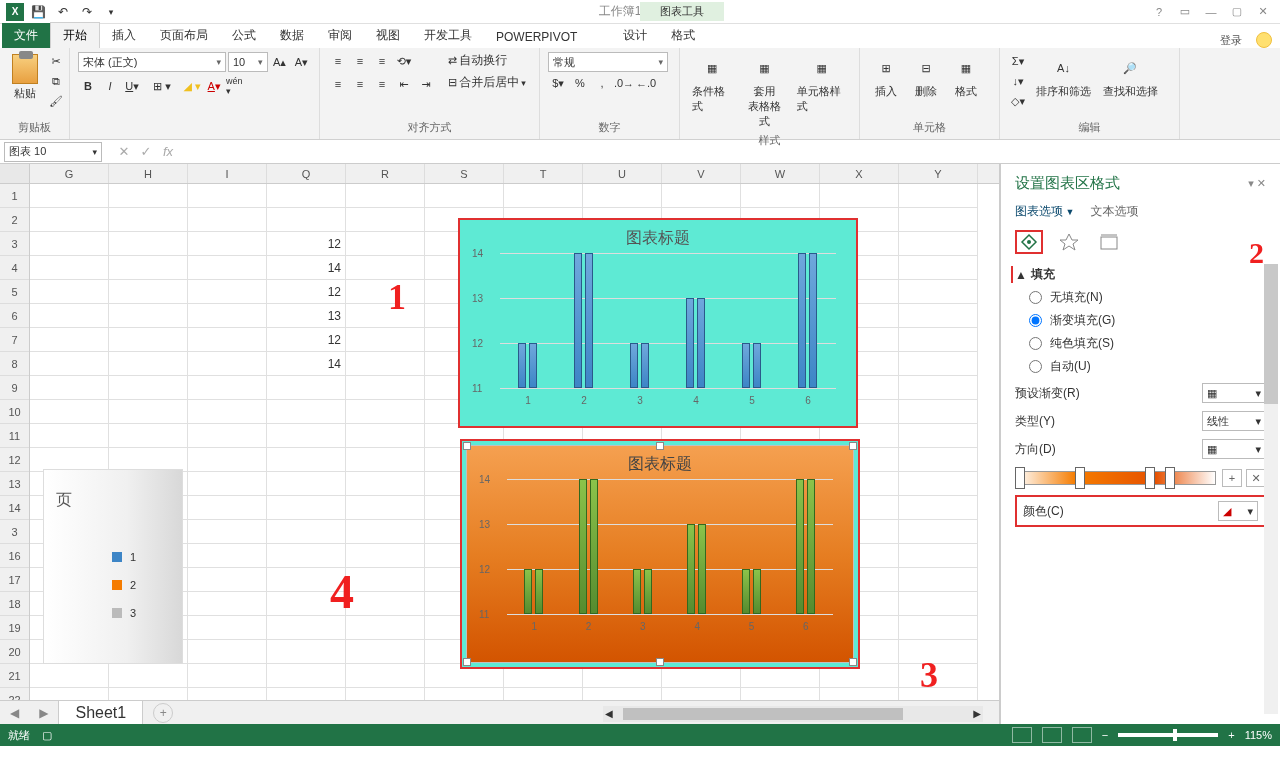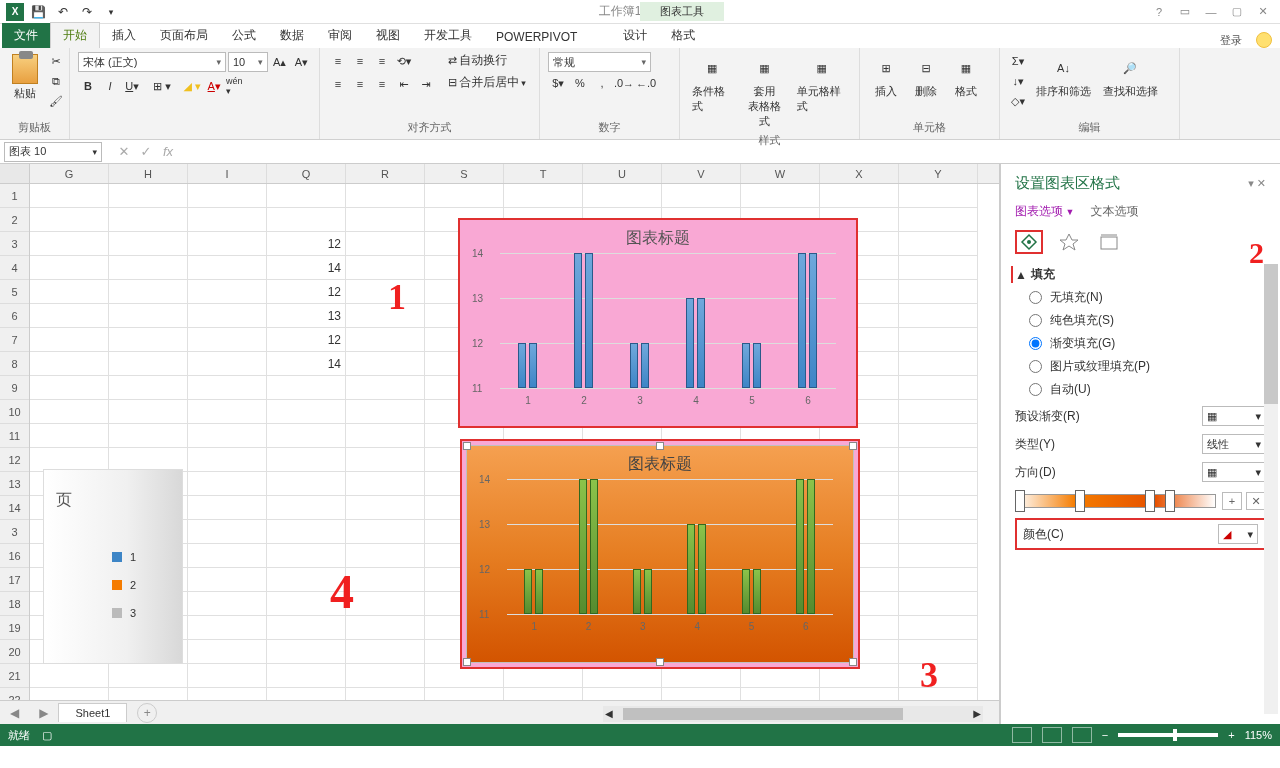--- a/index.html
+++ b/index.html
@@ -14,21 +14,21 @@
 .chart-tools { position: absolute; left: 640px; background: #e0f0e0; padding: 2px 20px; font-size: 11px; }
 .win-controls { margin-left: auto; display: flex; gap: 4px; padding-right: 6px; }
 .win-btn { width: 22px; height: 18px; display: flex; align-items: center; justify-content: center; color: #888; cursor: pointer; font-size: 11px; }
 .login { margin-right: 10px; font-size: 11px; color: #555; }
 .smiley { width: 16px; height: 16px; border: 1px solid #f0c040; border-radius: 50%; background: #ffe070; margin-left: 4px; }
 
 
 .ribbon-tabs { height: 24px; background: #fff; display: flex; align-items: flex-end; padding-left: 2px; position: relative; }
 .rtab { padding: 4px 12px; font-size: 12px; cursor: pointer; color: #333; }
 .rtab.file { background: #217346; color: #fff; }
-.rtab.active { background: #f3f3f3; border: 1px solid #d0d0d0; border-bottom: none; color: #4d7c0f;}
+.rtab.active { background: #f3f3f3; border: 1px solid #d0d0d0; border-bottom: none; color: #000000;}
 .rtab.ctx { color: #333; }
 
 
 .ribbon { height: 92px; background: #f3f3f3; border-bottom: 1px solid #d0d0d0; display: flex; }
 .rgroup { border-right: 1px solid #ddd; padding: 4px 8px; display: flex; flex-direction: column; justify-content: space-between; position: relative; }
 .rgroup-label { text-align: center; font-size: 11px; color: #666; padding-top: 2px; }
 .rgroup-content { display: flex; gap: 4px; align-items: flex-start; flex: 1; }
 .big-btn { display: flex; flex-direction: column; align-items: center; gap: 2px; padding: 2px 4px; cursor: pointer; font-size: 11px; }
 .big-btn-icon { width: 28px; height: 28px; display: flex; align-items: center; justify-content: center; }
 .paste-icon { width: 26px; height: 30px; background: linear-gradient(#f8d080,#e8a040); border: 1px solid #c08020; position: relative; }
@@ -56,21 +56,21 @@
 .col-h { width: 79px; text-align: center; font-size: 11px; color: #555; border-right: 1px solid #ddd; line-height: 20px; }
 
 .grid-body { display: flex; height: 516px; position: relative; }
 .row-headers { width: 30px; background: #f0f0f0; border-right: 1px solid #ccc; }
 .row-h { height: 24px; text-align: center; font-size: 11px; color: #555; border-bottom: 1px solid #ddd; line-height: 24px; }
 .cells { flex: 1; position: relative; background: #fff; }
 .cell-grid { position: absolute; inset: 0; }
 .gcell { position: absolute; border-right: 1px solid #e0e0e0; border-bottom: 1px solid #e0e0e0; width: 79px; height: 24px; font-size: 12px; padding: 0 4px; display: flex; align-items: center; justify-content: flex-end; }
 
 
-.chart-box { position: absolute; background: #f9a8d4; }
+.chart-box { position: absolute; background: #5eead4; }
 .chart-box.hl { border: 2px solid #e03030; }
 .chart-box.sel { border: 1px solid #c0c0c0; }
 .sel-handle { position: absolute; width: 8px; height: 8px; background: #fff; border: 1px solid #888; }
 .chart-title-text { text-align: center; font-size: 16px; color: #555; padding: 8px 0 4px; }
 .plot { position: relative; height: 135px; margin: 0 20px 10px 40px; }
 .gl { position: absolute; left: 0; right: 0; border-top: 1px solid #ddd; }
 .ylab { position: absolute; left: -28px; font-size: 10px; color: #666; transform: translateY(-50%); }
 .xlab { position: absolute; bottom: -18px; font-size: 10px; color: #666; transform: translateX(-50%); }
 .bar { position: absolute; bottom: 0; width: 8px; background: linear-gradient(#6fa8dc,#3d85c6); border: 1px solid #2a5a8a; }
 .bar.g { background: linear-gradient(#8bc34a,#558b2f); border: 1px solid #33691e; }
@@ -80,31 +80,31 @@
 .leg-title { font-size: 16px; color: #555; margin-bottom: 40px; }
 .leg-row { display: flex; align-items: center; gap: 8px; margin-bottom: 16px; padding-left: 56px; font-size: 11px;}
 .leg-sw { width: 10px; height: 10px; }
 
 
 .anno { position: absolute; color: #f02020; font-size: 36px; font-weight: bold; pointer-events: none; font-family: cursive;}
 
 
 .sheet-tabs { height: 24px; border-top: 1px solid #ccc; display: flex; align-items: center; background: #f0f0f0; position: relative; }
 .st-nav { padding: 0 10px; color: #888; cursor: pointer; }
-.stab { padding: 3px 16px; background: #fff; border: 1px solid #ccc; border-bottom: none; font-size: 11px; cursor: pointer;}
+.stab { padding: 3px 16px; background: #fff; border: 1px solid #ccc; border-bottom: none; font-size: 16px; cursor: pointer;}
 .stab-add { width: 20px; height: 20px; border: 1px solid #ccc; border-radius: 50%; display: flex; align-items: center; justify-content: center; margin-left: 10px; cursor: pointer; color: #888;}
 .hscroll { position: absolute; right: 16px; bottom: 2px; width: 380px; height: 16px; background: #e8e8e8; }
 .hscroll-thumb { position: absolute; left: 20px; width: 280px; top: 2px; height: 12px; background: #c0c0c0;}
 
 
 .side-panel { width: 280px; background: #fff; border-left: 1px solid #ccc; padding: 10px 14px; position: relative; overflow: hidden;}
 .sp-title { font-size: 15px; color: #217346; margin-bottom: 10px; display: flex; justify-content: space-between; align-items: center;}
 .sp-tabs { display: flex; gap: 16px; font-size: 12px; margin-bottom: 10px;}
 .sp-tab { cursor: pointer; color: #666;}
-.sp-tab.active { color: #a21caf; }
+.sp-tab.active { color: #0c4a6e; }
 .sp-tab.active::after { content: " ▼"; font-size: 9px;}
 .sp-icons { display: flex; gap: 12px; margin-bottom: 12px;}
 .sp-icon { width: 28px; height: 24px; display: flex; align-items: center; justify-content: center; cursor: pointer; color: #888;}
 .sp-icon.hl { border: 2px solid #e03030; color: #217346;}
 .sp-section-head { font-size: 12px; font-weight: bold; margin: 6px 0; display: flex; align-items: center; gap: 4px;}
 .sp-radio { display: flex; align-items: center; gap: 8px; font-size: 12px; margin: 6px 0 6px 14px; cursor: pointer;}
 .sp-radio input { cursor: pointer;}
 .sp-row { display: flex; justify-content: space-between; align-items: center; font-size: 12px; margin: 8px 0 8px 0px;}
 .sp-combo { width: 64px; height: 20px; border: 1px solid #bbb; background: #fff; font-size: 11px; display: flex; align-items: center; justify-content: space-between; padding: 0 4px;}
 .sp-slider { height: 22px; position: relative; margin: 4px 0;}
@@ -238,21 +238,21 @@
             <span style="font-size:11px;">⊟ </span>
             <span>合并后居中</span>
             <span style="font-size:9px;"> ▾</span>
           </div>
       </div>
     </div>
     <div class="rgroup-label">对齐方式</div>
   </div>
   <div class="rgroup" style="width:140px;">
     <div class="col" style="width:100%;">
-      <div class="font-combo combo-arrow" style="width:103px;">
+      <div class="font-combo combo-arrow" style="width:120px;">
           <span>常规</span>
         </div>
       <div class="font-row">
         <div class="small-btn">$▾</div>
         <div class="small-btn">%</div>
         <div class="small-btn">,</div>
         <div class="small-btn">.0→</div>
         <div class="small-btn">←.0</div>
       </div>
     </div>
@@ -784,30 +784,26 @@
       <div class="anno" style="position:absolute; right:16px; top:72px; font-size:30px;">2</div>
     </div>
     <div style="border:2px solid #e03030; border-top:none; border-right:none; border-bottom:none; margin-left:-4px; padding-left:2px;">
     <div class="sp-section-head">▲ <span>填充</span></div>
     </div>
     <label class="sp-radio">
         <input type="radio" name="fill" style="">
         <span>无填充(N)</span>
       </label>
     <label class="sp-radio">
-        <input type="radio" name="fill" style="">
-        <span>纯色填充(S)</span>
-      </label>
-    <label class="sp-radio">
         <input type="radio" name="fill" checked="" style="">
         <span>渐变填充(G)</span>
       </label>
     <label class="sp-radio">
         <input type="radio" name="fill" style="">
-        <span>图片或纹理填充(P)</span>
+        <span>纯色填充(S)</span>
       </label>
     <label class="sp-radio">
         <input type="radio" name="fill" style="">
         <span>自动(U)</span>
       </label>
 
     <div class="sp-row">
         <span>预设渐变(R)</span>
         <div class="sp-combo">
           <span>▦</span>

